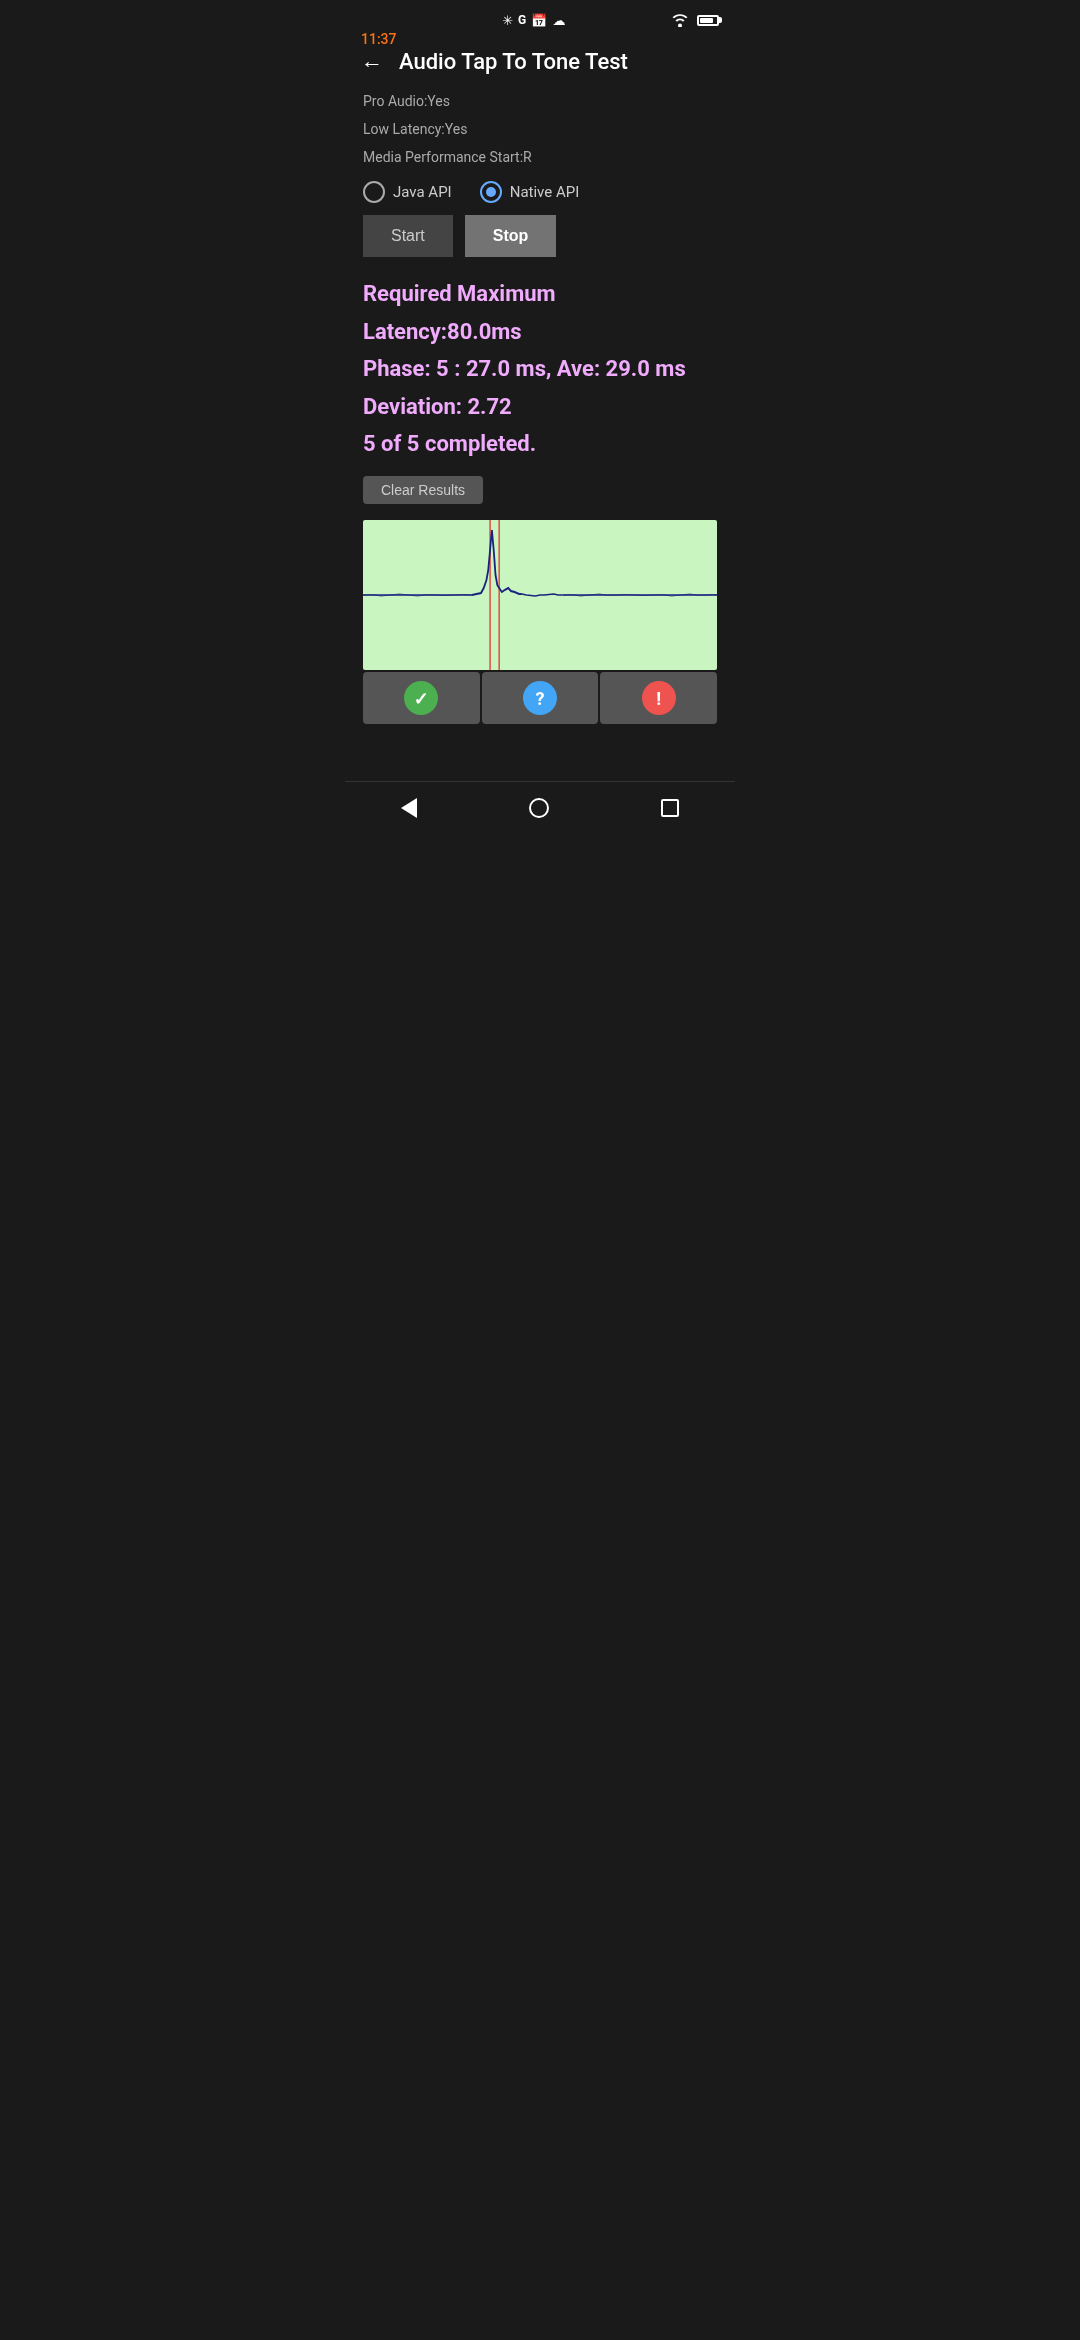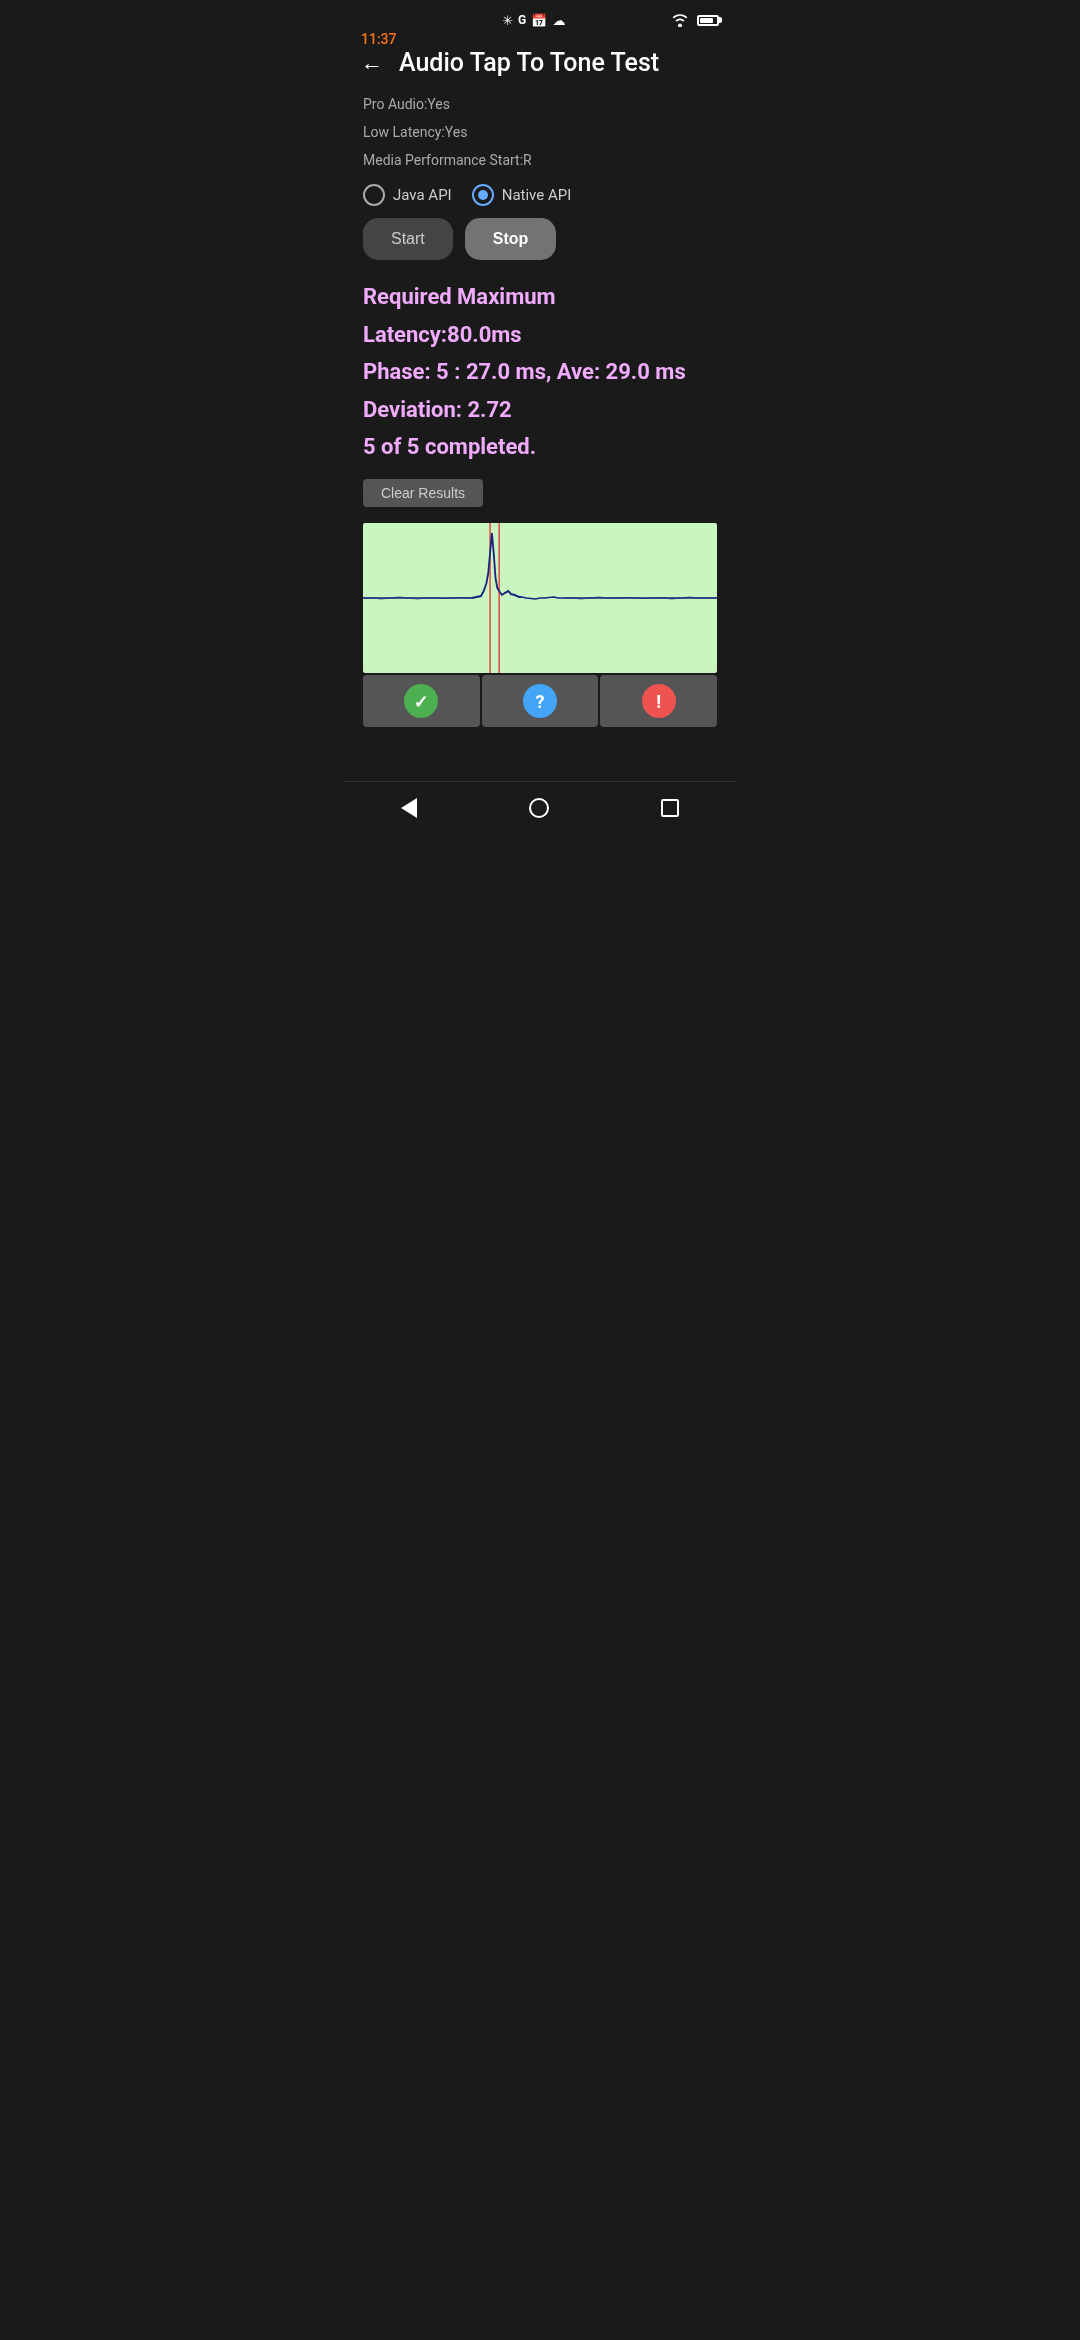--- a/index.html
+++ b/index.html
@@ -83,42 +83,42 @@
       padding: 12px 16px 16px;
       gap: 16px;
     }
     .back-arrow {
       color: #fff;
       font-size: 22px;
       cursor: pointer;
     }
     .page-title {
       color: #fff;
-      font-size: 25px;
+      font-size: 22px;
       font-weight: 500;
     }
 
     
     .content {
       padding: 0 18px;
       flex: 1;
     }
 
     .info-text {
       color: #aaa;
       font-size: 14px;
       line-height: 1.7;
       margin-bottom: 4px;
     }
 
     
     .radio-group {
       display: flex;
       align-items: center;
-      gap: 20px;
+      gap: 28px;
       margin: 12px 0;
     }
     .radio-item {
       display: flex;
       align-items: center;
       gap: 8px;
       cursor: pointer;
     }
     .radio-outer {
       width: 22px;
@@ -144,21 +144,21 @@
     }
 
     
     .btn-row {
       display: flex;
       gap: 12px;
       margin: 12px 0 18px;
     }
     .btn {
       padding: 12px 28px;
-      border-radius: 15px;
+      border-radius: 0;
       border: none;
       font-size: 16px;
       font-weight: 500;
       cursor: pointer;
       background: #444;
       color: #ccc;
     }
     .btn-stop {
       background: #737373;
       color: #fff;

